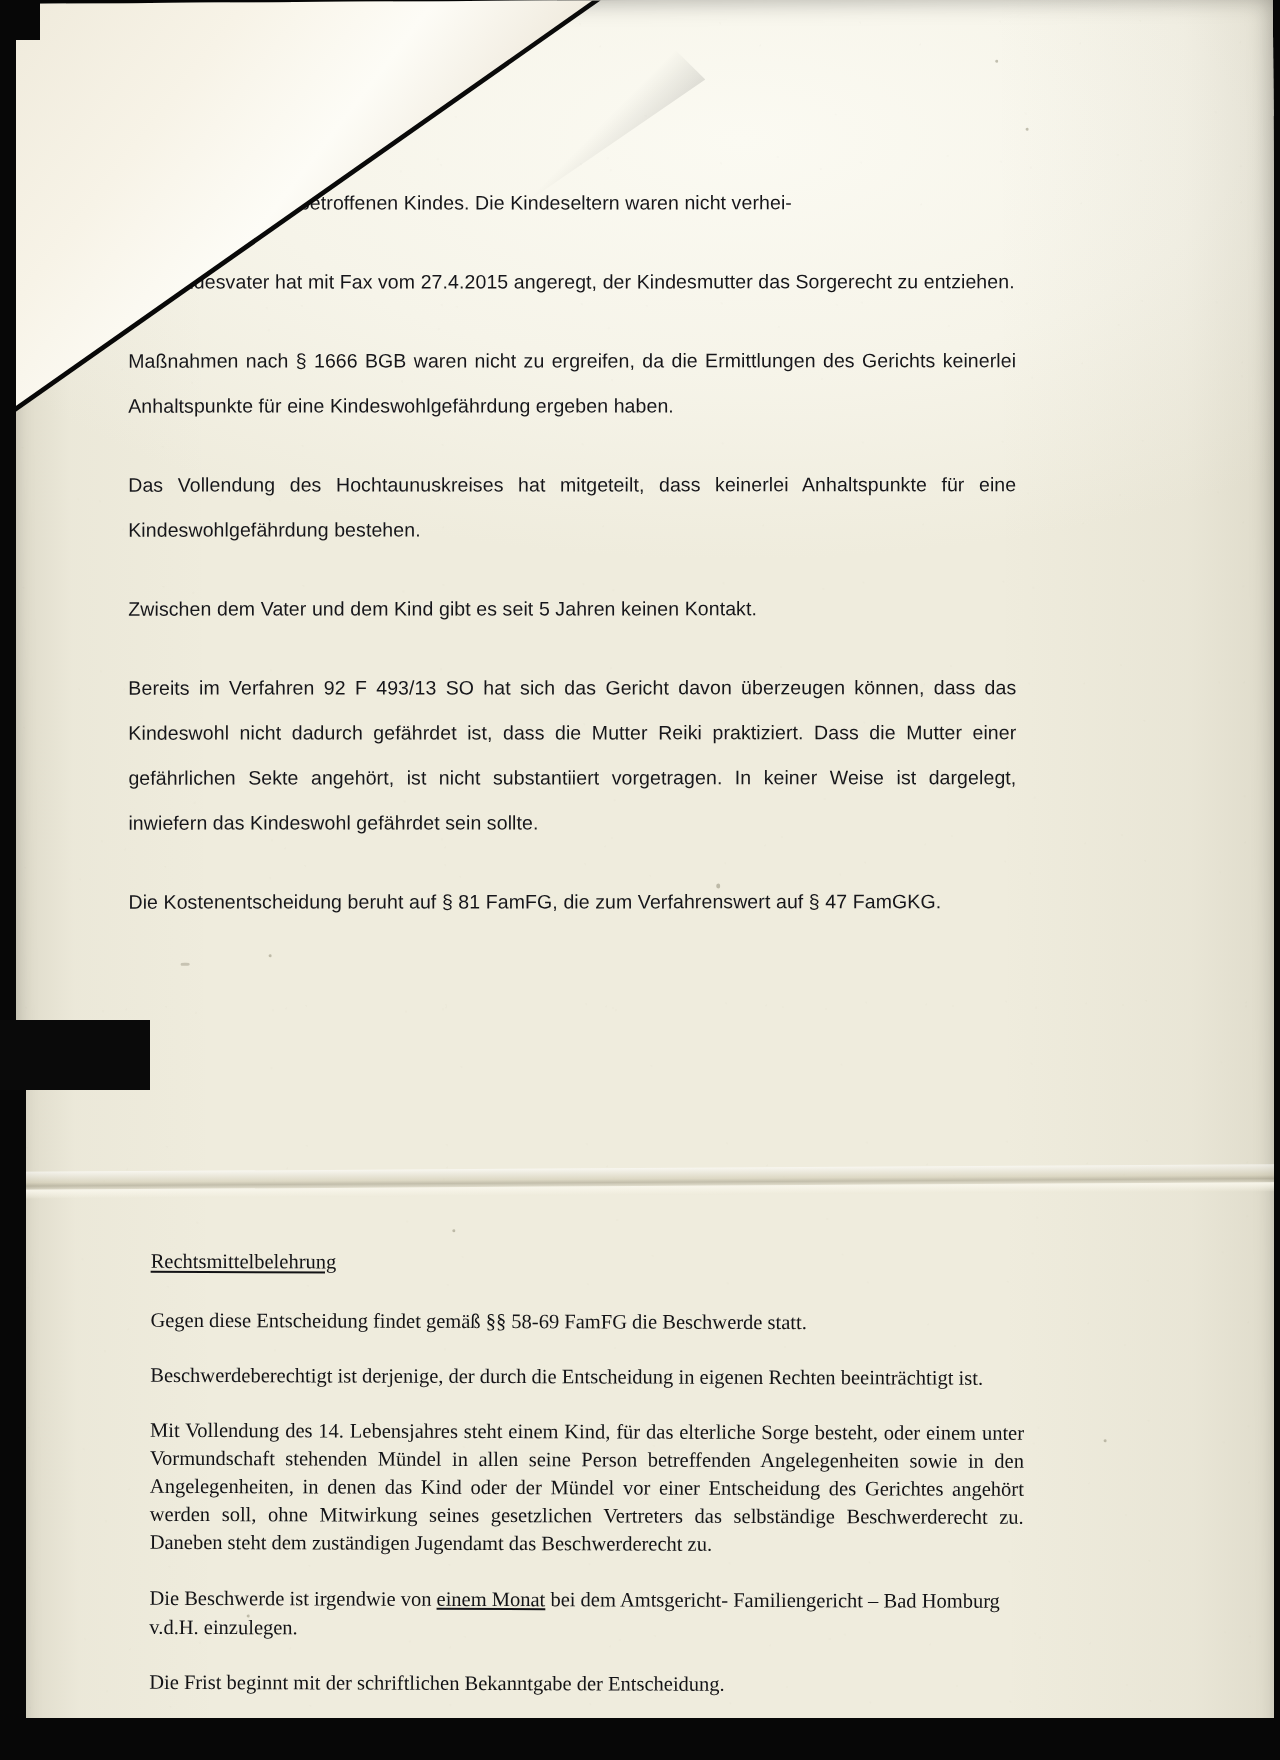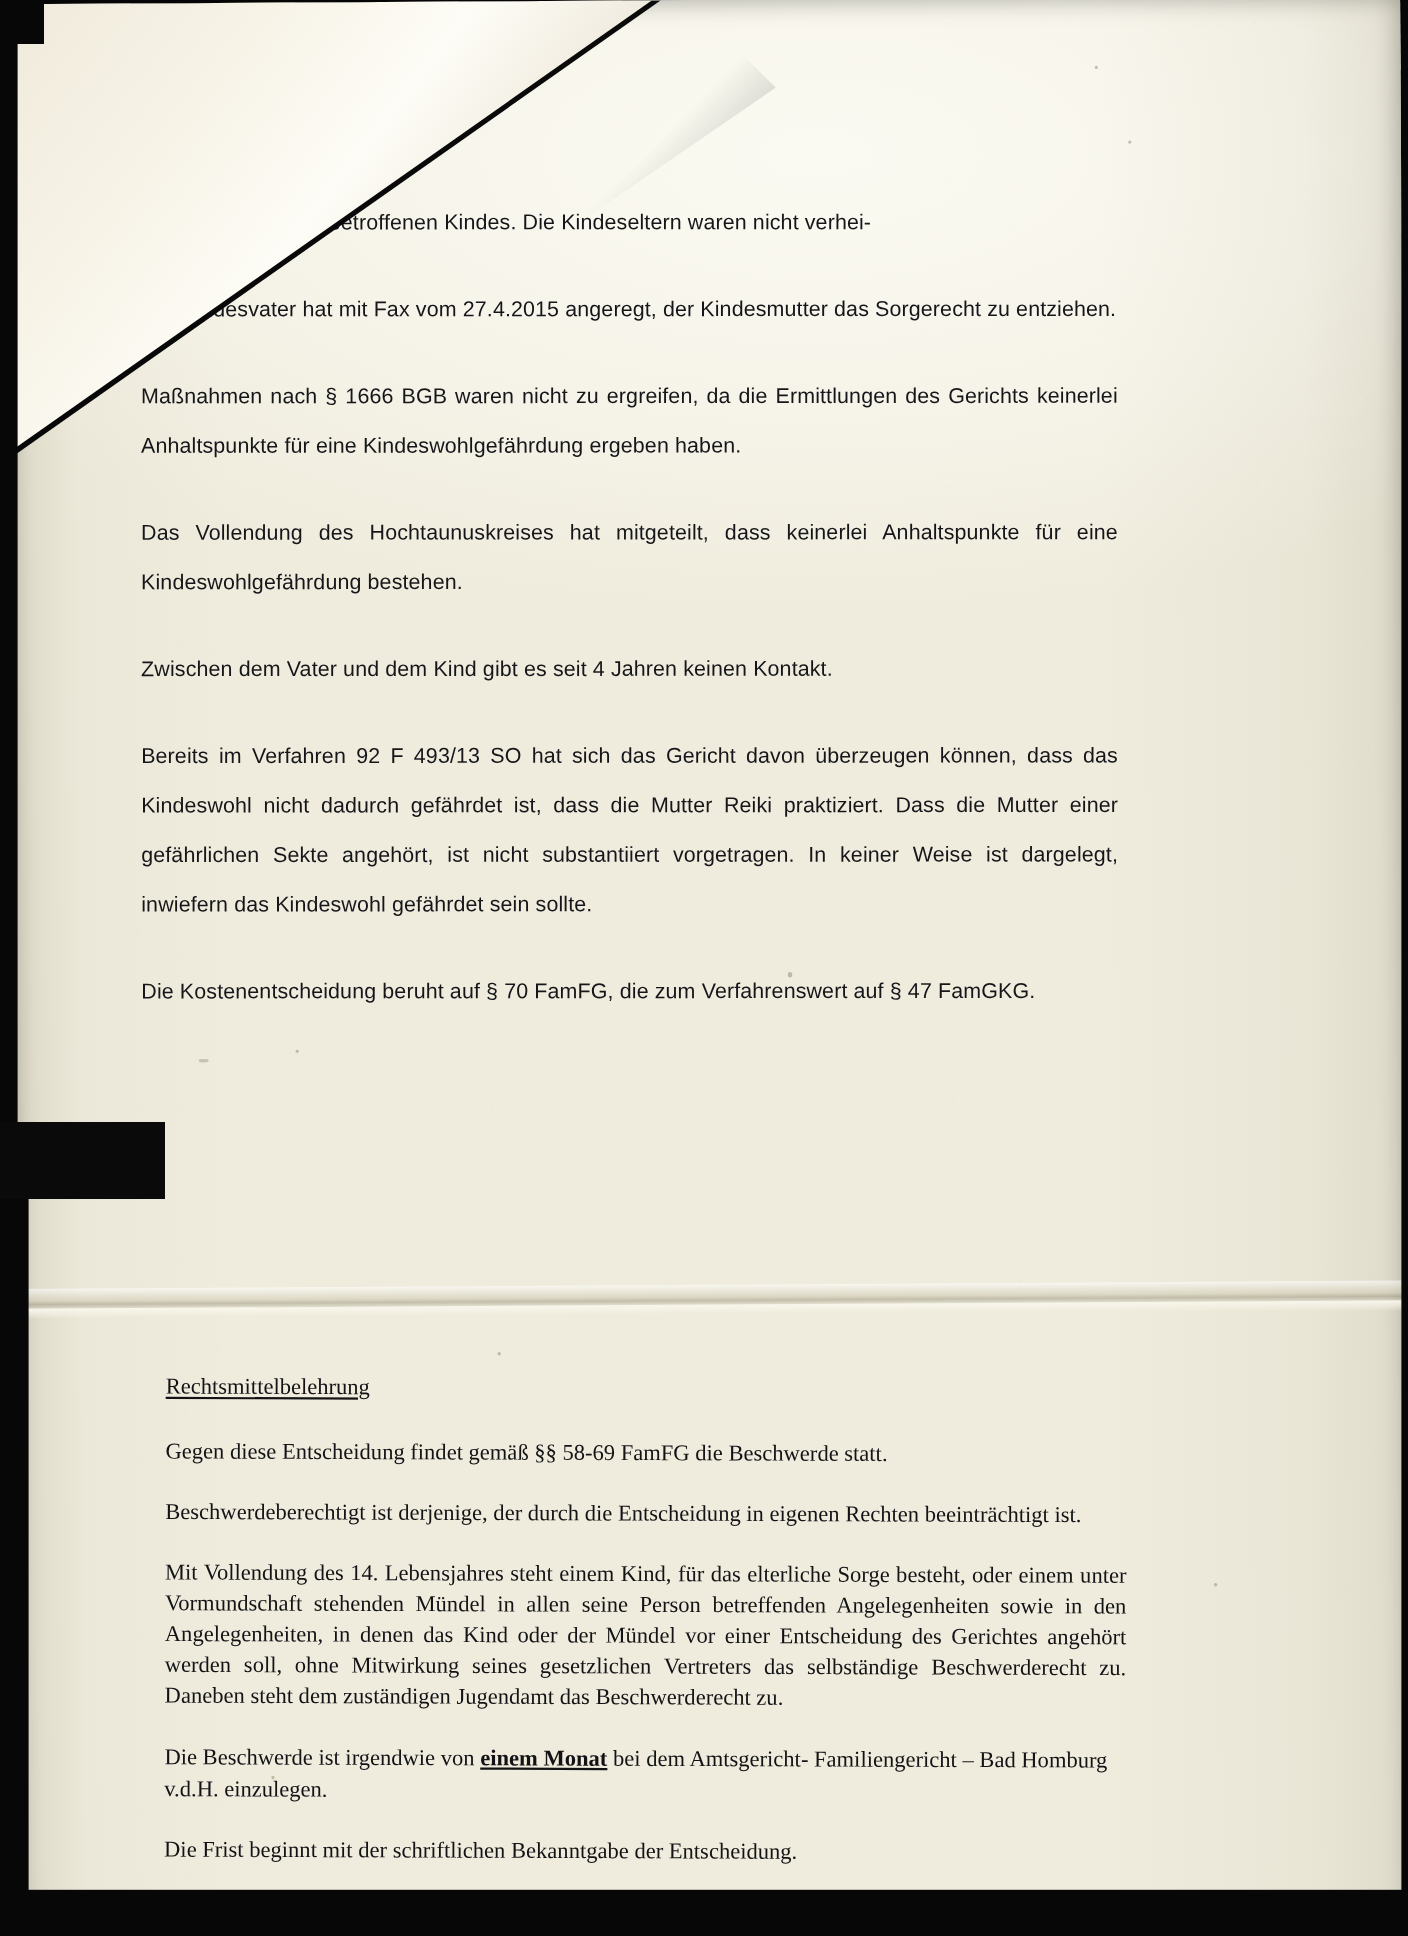--- a/index.html
+++ b/index.html
@@ -84,21 +84,21 @@
   .nojust{text-align:left !important;}
 
   
   #rmb{position:absolute;left:136px;top:1248px;width:874px;
     color:#131316;font-family:"Liberation Serif",serif;
     font-size:20.5px;line-height:29px;transform:rotate(0.55deg);}
   #rmb h2{margin:0 0 30px 0;font-size:20.5px;font-weight:400;
     text-decoration:underline;text-underline-offset:3px;}
   #rmb p{margin:0 0 26px 0;text-align:justify;}
   #rmb p.tight{line-height:28px;margin-bottom:28px;}
-  .ul{text-decoration:underline;text-underline-offset:2px;font-weight:bold;}
+  .ul{text-decoration:underline;text-underline-offset:2px;}
 
   
   .speck{position:absolute;background:#8c8872;border-radius:50%;opacity:.5;pointer-events:none;}
 </style>
 </head>
 <body>
 
 <div id="scan">
 
   <div id="sheet">
@@ -118,26 +118,26 @@
     <div id="body-text">
 
       <p><span>1) ist der Vater des betroffenen Kindes. Die Kindeseltern waren nicht verhei-</span></p>
 
       <p>Der Kindesvater hat mit Fax vom 27.4.2015 angeregt, der Kindesmutter das Sorgerecht zu entziehen.</p>
 
       <p>Maßnahmen nach § 1666 BGB waren nicht zu ergreifen, da die Ermittlungen des Gerichts keinerlei Anhaltspunkte für eine Kindeswohlgefährdung ergeben haben.</p>
 
       <p>Das Vollendung des Hochtaunuskreises hat mitgeteilt, dass keinerlei Anhaltspunkte für eine Kindeswohlgefährdung bestehen.</p>
 
-      <p class="nojust">Zwischen dem Vater und dem Kind gibt es seit 4 Jahren keinen Kontakt.</p>
+      <p class="nojust">Zwischen dem Vater und dem Kind gibt es seit 5 Jahren keinen Kontakt.</p>
 
       <p>Bereits im Verfahren 92 F 493/13 SO hat sich das Gericht davon überzeugen können, dass das Kindeswohl nicht dadurch gefährdet ist, dass die Mutter Reiki praktiziert. Dass die Mutter einer gefährlichen Sekte angehört, ist nicht substantiiert vorgetragen. In keiner Weise ist dargelegt, inwiefern das Kindeswohl gefährdet sein sollte.</p>
 
 
-      <p class="nojust">Die Kostenentscheidung beruht auf § 70 FamFG, die zum Verfahrenswert auf § 47 FamGKG.</p>
+      <p class="nojust">Die Kostenentscheidung beruht auf § 81 FamFG, die zum Verfahrenswert auf § 47 FamGKG.</p>
     </div>
 
     <div id="crease"></div>
     <div id="crease2"></div>
 
     <div id="rmb">
       <h2>Rechtsmittelbelehrung</h2>
 
       <p class="nojust">Gegen diese Entscheidung findet gemäß §§ 58-69 FamFG die Beschwerde statt.</p>
 

